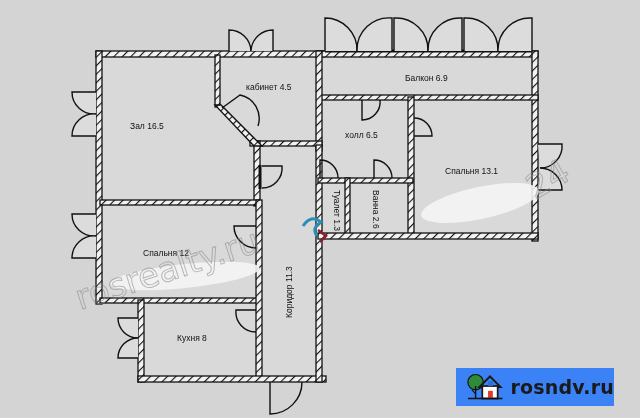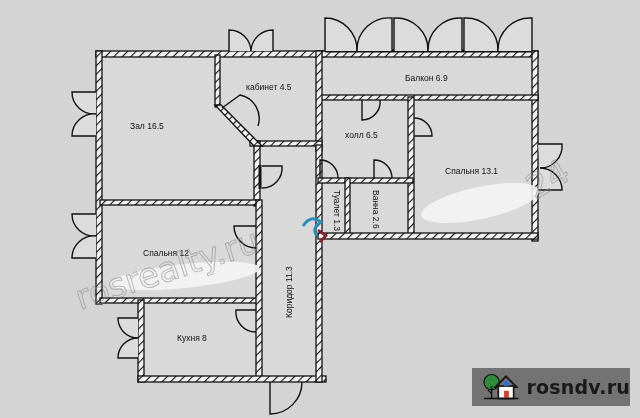--- a/index.html
+++ b/index.html
@@ -1,20 +1,20 @@
 <!DOCTYPE html>
 <html><head>
 <meta charset="utf-8">
 <style>
   html, body { margin: 0; padding: 0; }
   body { width: 640px; height: 418px; background: #d4d4d4; position: relative; overflow: hidden; font-family: "Liberation Sans", sans-serif; }
   #plan { position: absolute; left: 0; top: 0; width: 640px; height: 418px; }
   .room-label { font-family: "Liberation Sans", sans-serif; font-size: 8.5px; fill: #111; }
   .watermark-text { font-family: "DejaVu Sans", sans-serif; font-size: 34px; fill: none; stroke: #888; stroke-width: 1; opacity: 0.55; }
-  .logo-box { position: absolute; left: 472px; top: 368px; width: 158px; height: 38px; background: #737373; display: flex; align-items: center; }
+  .logo-box { position: absolute; left: 456px; top: 368px; width: 158px; height: 38px; background: #3b82f6; display: flex; align-items: center; }
   .logo-icon { width: 40px; height: 30px; margin-left: 10px; }
   .logo-text { font-family: "DejaVu Sans", sans-serif; font-weight: bold; font-size: 19px; color: #1a1a1a; margin-left: 6px; letter-spacing: 0.2px; }
 </style>
 </head>
 <body>
 
 <svg id="plan" viewBox="0 0 640 418" xmlns="http://www.w3.org/2000/svg">
   <defs>
     <pattern id="hatch" width="6" height="6" patternUnits="userSpaceOnUse" patternTransform="rotate(45)">
       <rect width="6" height="6" fill="#f2f2f2"></rect>

